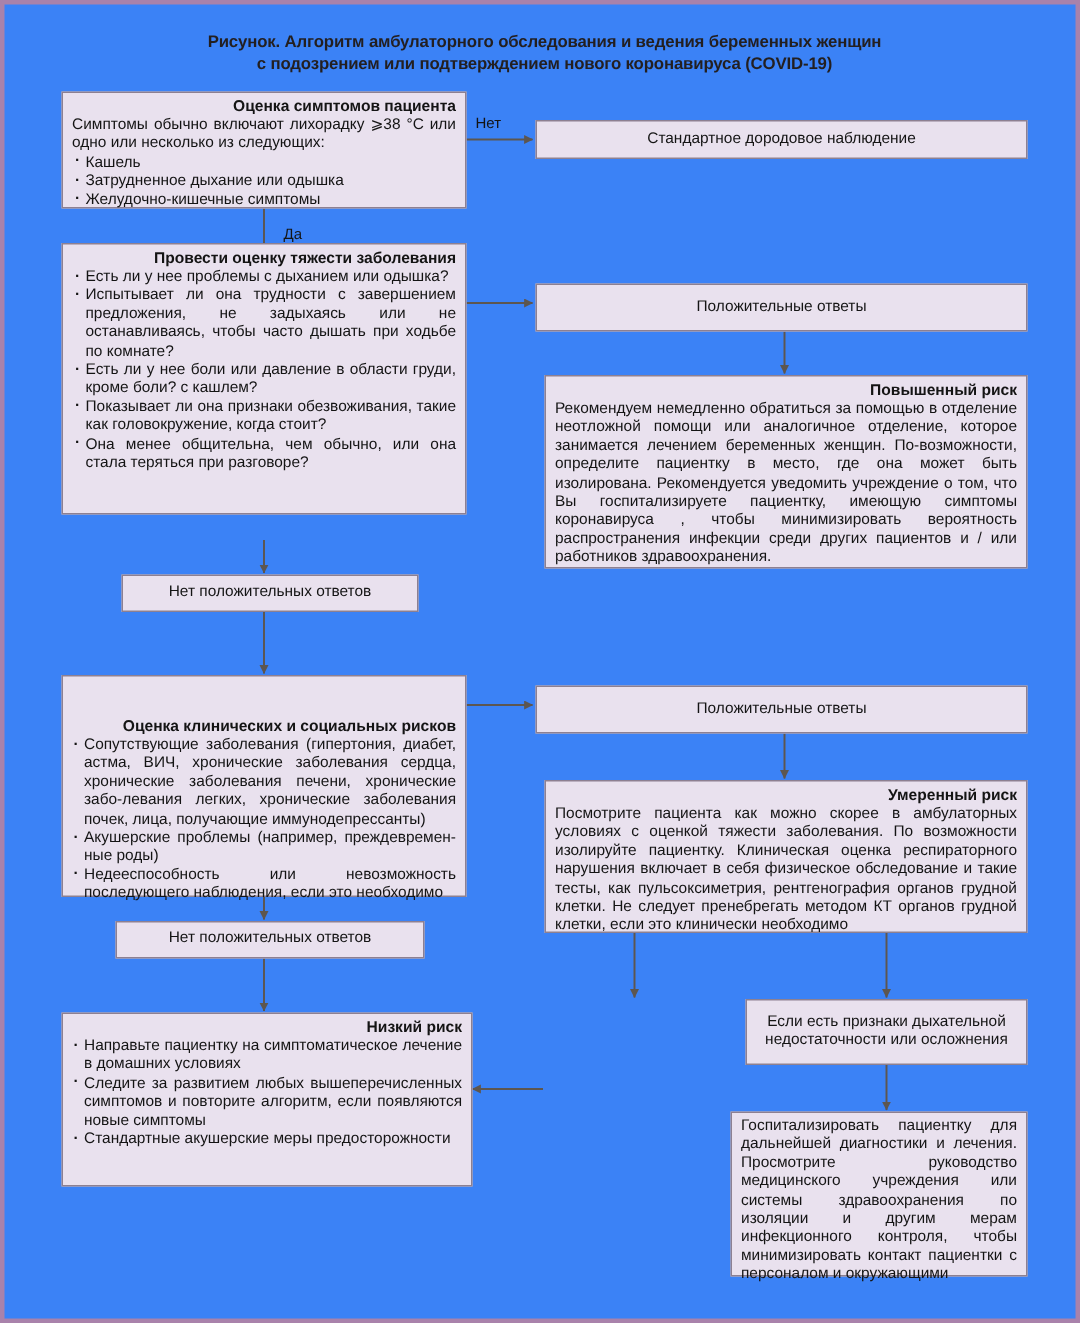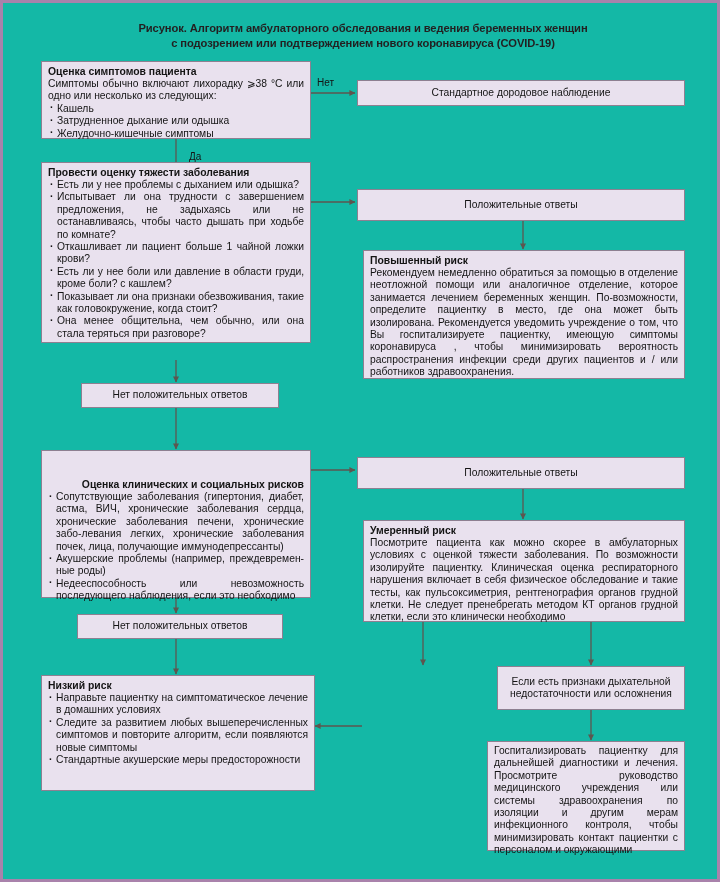--- a/index.html
+++ b/index.html
@@ -10,21 +10,21 @@
   }
   body {
     font-family: "Liberation Sans", "DejaVu Sans", sans-serif;
     color: #1a1a1a;
   }
   #page {
     position: relative;
     width: 720px;
     height: 882px;
     box-sizing: border-box;
-    background: #14b8a6;
+    background: #3b82f6;
     border: 3px solid #a982ab;
     overflow: hidden;
   }
   #canvas {
     position: absolute;
     left: 0; top: 0;
     width: 720px;
     height: 882px;
   }
   .fig-title {
@@ -45,21 +45,21 @@
     background: #e9e1ee;
     border: 1.4px solid #8d8091;
     color: #141414;
     font-size: 10.3px;
     line-height: 12.4px;
     padding: 3px 6px 4px 6px;
   }
   .box .hd {
     display: block;
     font-weight: bold;
-    text-align: left;
+    text-align: right;
     font-size: 10.4px;
     line-height: 13px;
     margin-bottom: 0px;
   }
   .box .body {
     display: block;
     text-align: justify;
     text-justify: inter-word;
   }
   .box.center {
@@ -167,21 +167,20 @@
     <span class="body">Стандартное дородовое наблюдение</span>
   </div>
 
   <div class="edge-label" style="left:186px; top:148px;">Да</div>
 
   <div class="box" style="left:38px; top:159px; width:270px; height:181px;">
     <span class="hd">Провести оценку тяжести заболевания</span>
     <ul class="bul">
       <li>Есть ли у нее проблемы с дыханием или одышка?</li>
       <li>Испытывает ли она трудности с завершением предложения, не задыхаясь или не останавливаясь, чтобы часто дышать при ходьбе по комнате?</li>
-      <li>Откашливает ли пациент больше 1 чайной ложки крови?</li>
       <li>Есть ли у нее боли или давление в области груди, кроме боли? с кашлем?</li>
       <li>Показывает ли она признаки обезвоживания, такие как головокружение, когда стоит?</li>
       <li>Она менее общительна, чем обычно, или она стала теряться при разговоре?</li>
     </ul>
   </div>
 
   <div class="box center" style="left:354px; top:186px; width:328px; height:32px;">
     <span class="body">Положительные ответы</span>
   </div>
 

